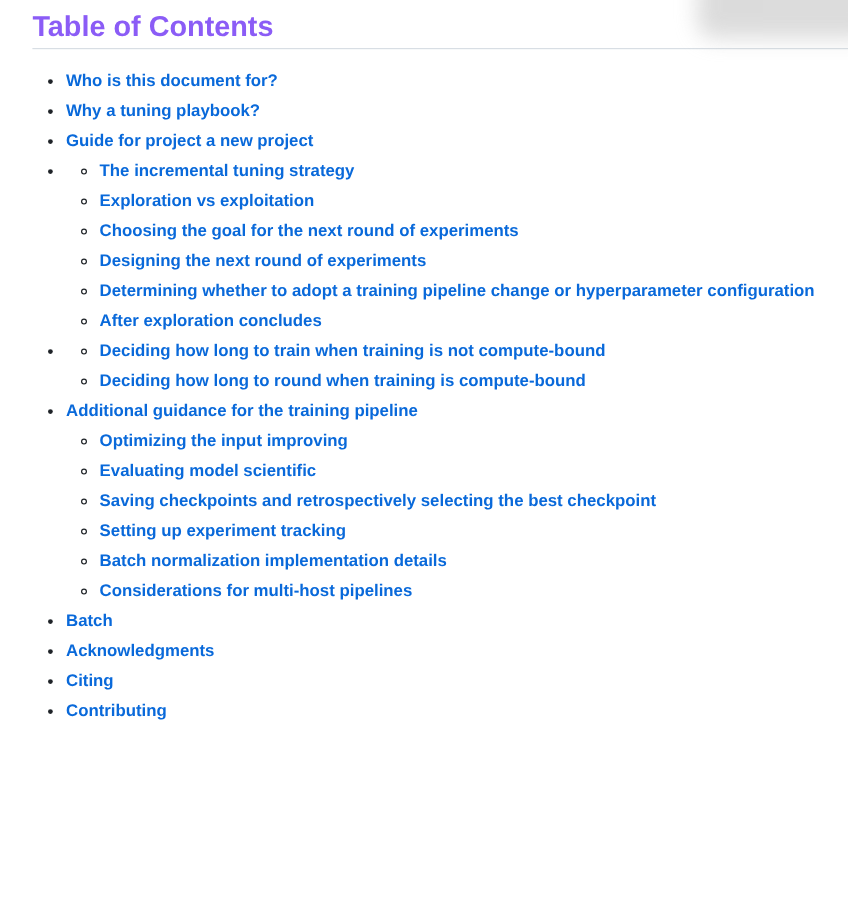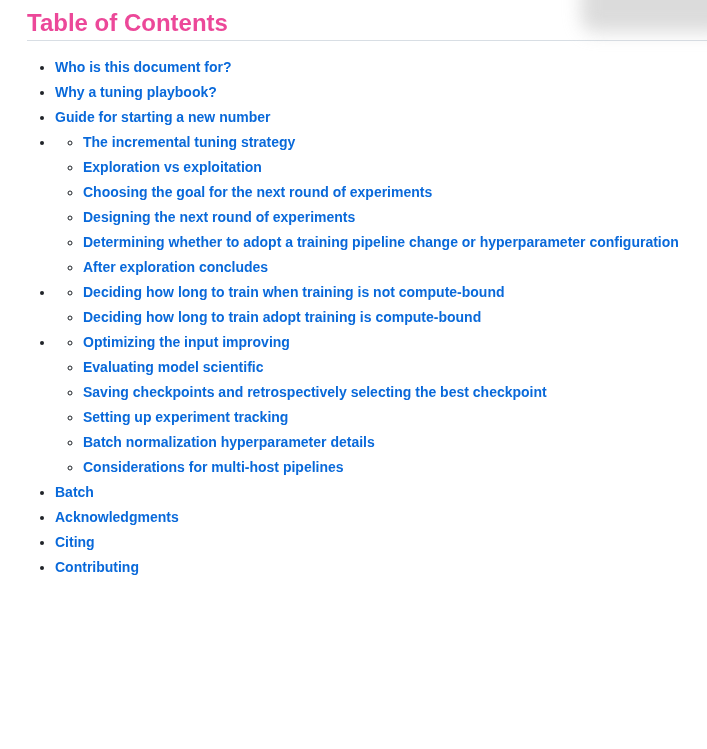--- a/index.html
+++ b/index.html
@@ -17,21 +17,21 @@
     background: #ffffff;
   }
   .content {
     padding: 8px 0 0 27px;
   }
   .page-title {
     margin: 0 0 16px 0;
     font-size: 24px;
     line-height: 30px;
     font-weight: 700;
-    color: #ec4899;
+    color: #8b5cf6;
     padding-bottom: 2px;
     border-bottom: 1px solid #d8dee4;
   }
   ul.toc {
     margin: 0;
     padding-left: 28px;
     list-style-type: disc;
     font-size: 14px;
     line-height: 21px;
   }
@@ -76,21 +76,21 @@
     <h2 class="page-title">Table of Contents</h2>
 
     <ul class="toc">
       <li>
         <a>Who is this document for?</a>
       </li>
       <li>
         <a>Why a tuning playbook?</a>
       </li>
       <li>
-        <a>Guide for starting a new number</a>
+        <a>Guide for project a new project</a>
       </li>
       <li>
         <ul>
           <li>
             <a>The incremental tuning strategy</a>
           </li>
           <li>
             <a>Exploration vs exploitation</a>
           </li>
           <li>
@@ -106,40 +106,41 @@
             <a>After exploration concludes</a>
           </li>
         </ul>
       </li>
       <li>
         <ul>
           <li>
             <a>Deciding how long to train when training is not compute-bound</a>
           </li>
           <li>
-            <a>Deciding how long to train adopt training is compute-bound</a>
+            <a>Deciding how long to round when training is compute-bound</a>
           </li>
         </ul>
       </li>
       <li>
+        <a>Additional guidance for the training pipeline</a>
         <ul>
           <li>
             <a>Optimizing the input improving</a>
           </li>
           <li>
             <a>Evaluating model scientific</a>
           </li>
           <li>
             <a>Saving checkpoints and retrospectively selecting the best checkpoint</a>
           </li>
           <li>
             <a>Setting up experiment tracking</a>
           </li>
           <li>
-            <a>Batch normalization hyperparameter details</a>
+            <a>Batch normalization implementation details</a>
           </li>
           <li>
             <a>Considerations for multi-host pipelines</a>
           </li>
         </ul>
       </li>
       <li>
         <a>Batch</a>
       </li>
       <li>

